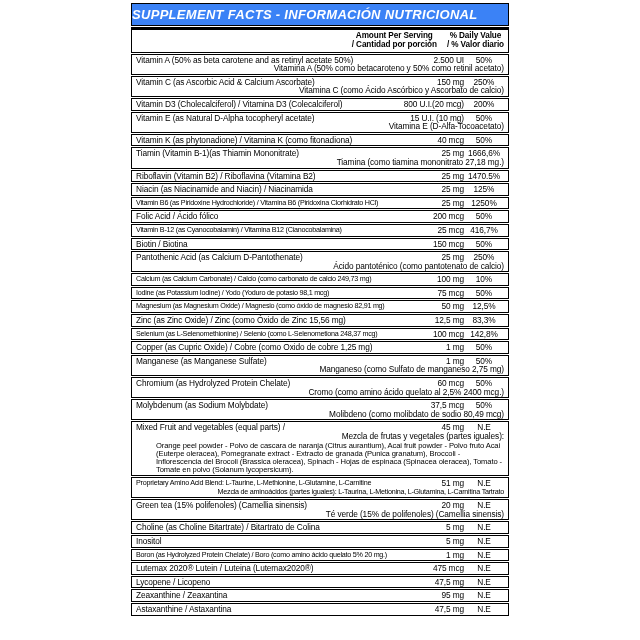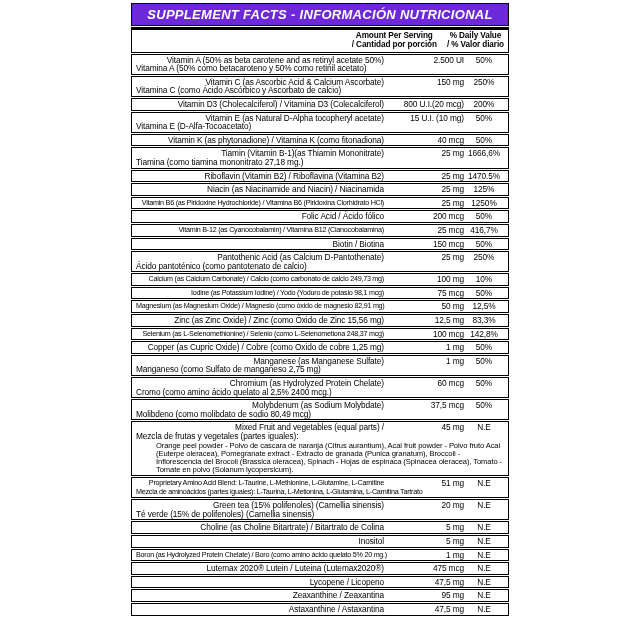--- a/index.html
+++ b/index.html
@@ -9,44 +9,44 @@
     -webkit-font-smoothing:antialiased;
   }
   .label{position:absolute;left:131px;top:3px;width:378px;}
   .box{
     box-sizing:border-box;width:100%;
     border:1.5px solid #000;background:#fff;
     margin-bottom:1px;padding:1px 4px;
   }
   .title-bar{
     box-sizing:border-box;width:100%;
-    background:#6d28d9;color:#fff;border:1.5px solid #000;
-    font-weight:bold;font-style:italic;text-align:center;
+    background:#3b82f6;color:#fff;border:1.5px solid #000;
+    font-weight:bold;font-style:italic;
     font-size:13px;letter-spacing:.3px;padding:3px 0 3px 0;margin-bottom:1px;
     white-space:nowrap;
   }
   .sline{font-size:9.5px;line-height:10.5px;letter-spacing:-.1px;white-space:nowrap;}
   .sline .b{font-weight:bold;}
   .colhead{
     display:flex;justify-content:flex-end;gap:10px;
     border-top-width:3px;padding:2px 4px 2px 4px;
   }
   .ch{font-size:8.2px;line-height:8.8px;font-weight:bold;text-align:center;letter-spacing:-.1px;white-space:nowrap;}
   .rows{width:100%;}
   .row{
     box-sizing:border-box;width:100%;
     border:1px solid #000;background:#fff;
     margin-bottom:1px;padding:1px 4px;
     font-size:8.3px;line-height:8.6px;letter-spacing:-.1px;
   }
   .r1{display:flex;align-items:flex-start;}
-  .name{flex:1 1 auto;white-space:nowrap;text-align:right;}
+  .name{flex:1 1 auto;white-space:nowrap;text-align:left;}
   .amt{flex:0 1 80px;text-align:right;white-space:nowrap;}
   .dv{flex:0 0 40px;text-align:center;white-space:nowrap;}
-  .name2{white-space:nowrap;}
+  .name2{white-space:nowrap;text-align:right;}
   .desc{font-size:7.6px;line-height:8.1px;letter-spacing:-.1px;padding-top:1px;text-align:left;margin-left:20px;}
   .tight .name,.tight .name2{font-size:7.2px;letter-spacing:-.25px;}
 </style>
 </head>
 <body>
 
 <div class="label">
 
   <div class="title-bar">SUPPLEMENT FACTS - INFORMACIÓN NUTRICIONAL</div>
 

